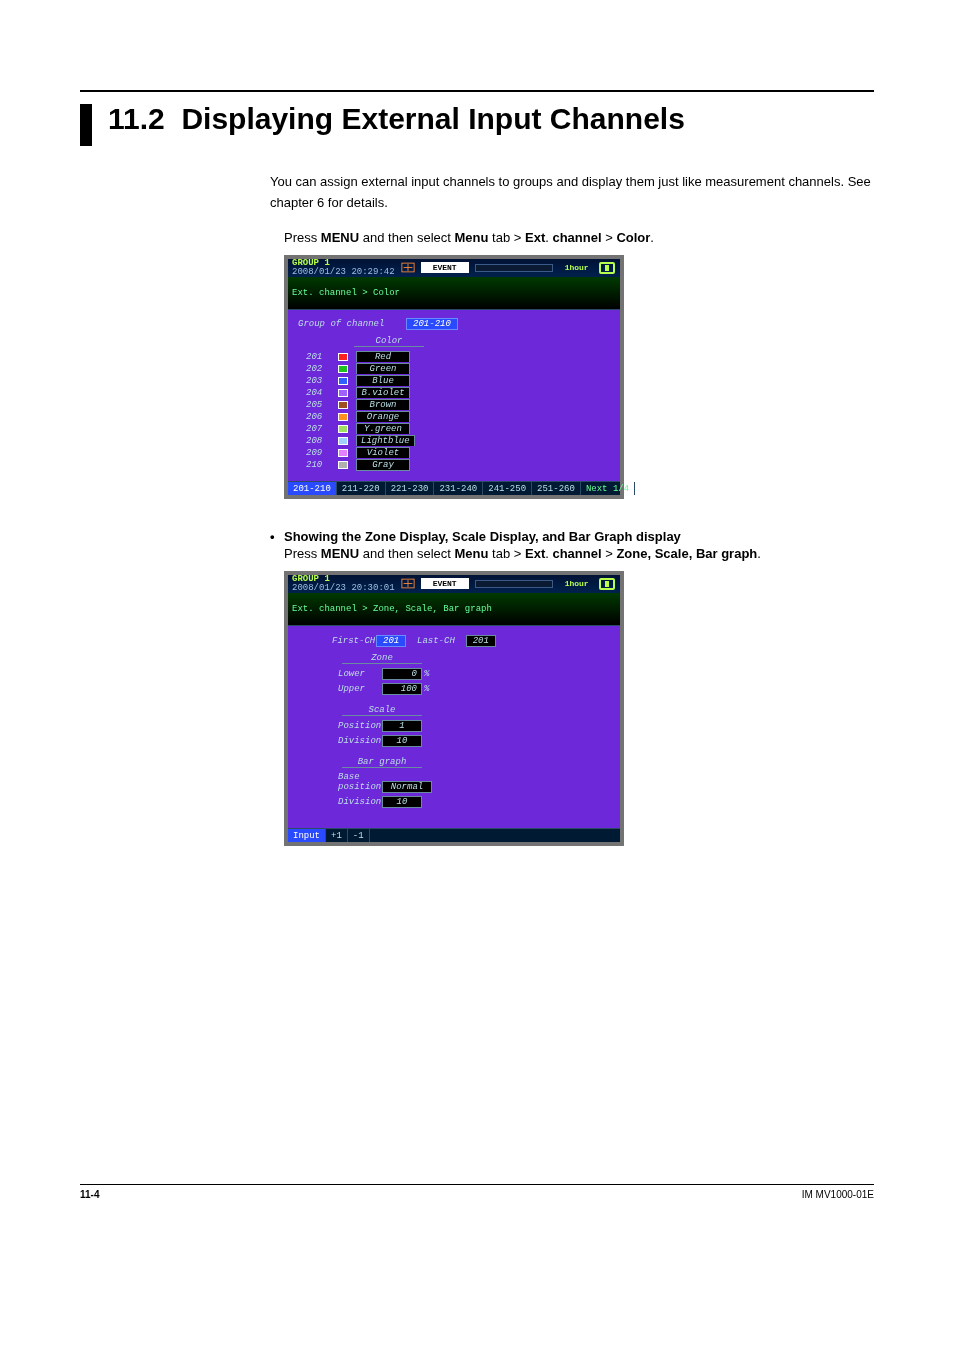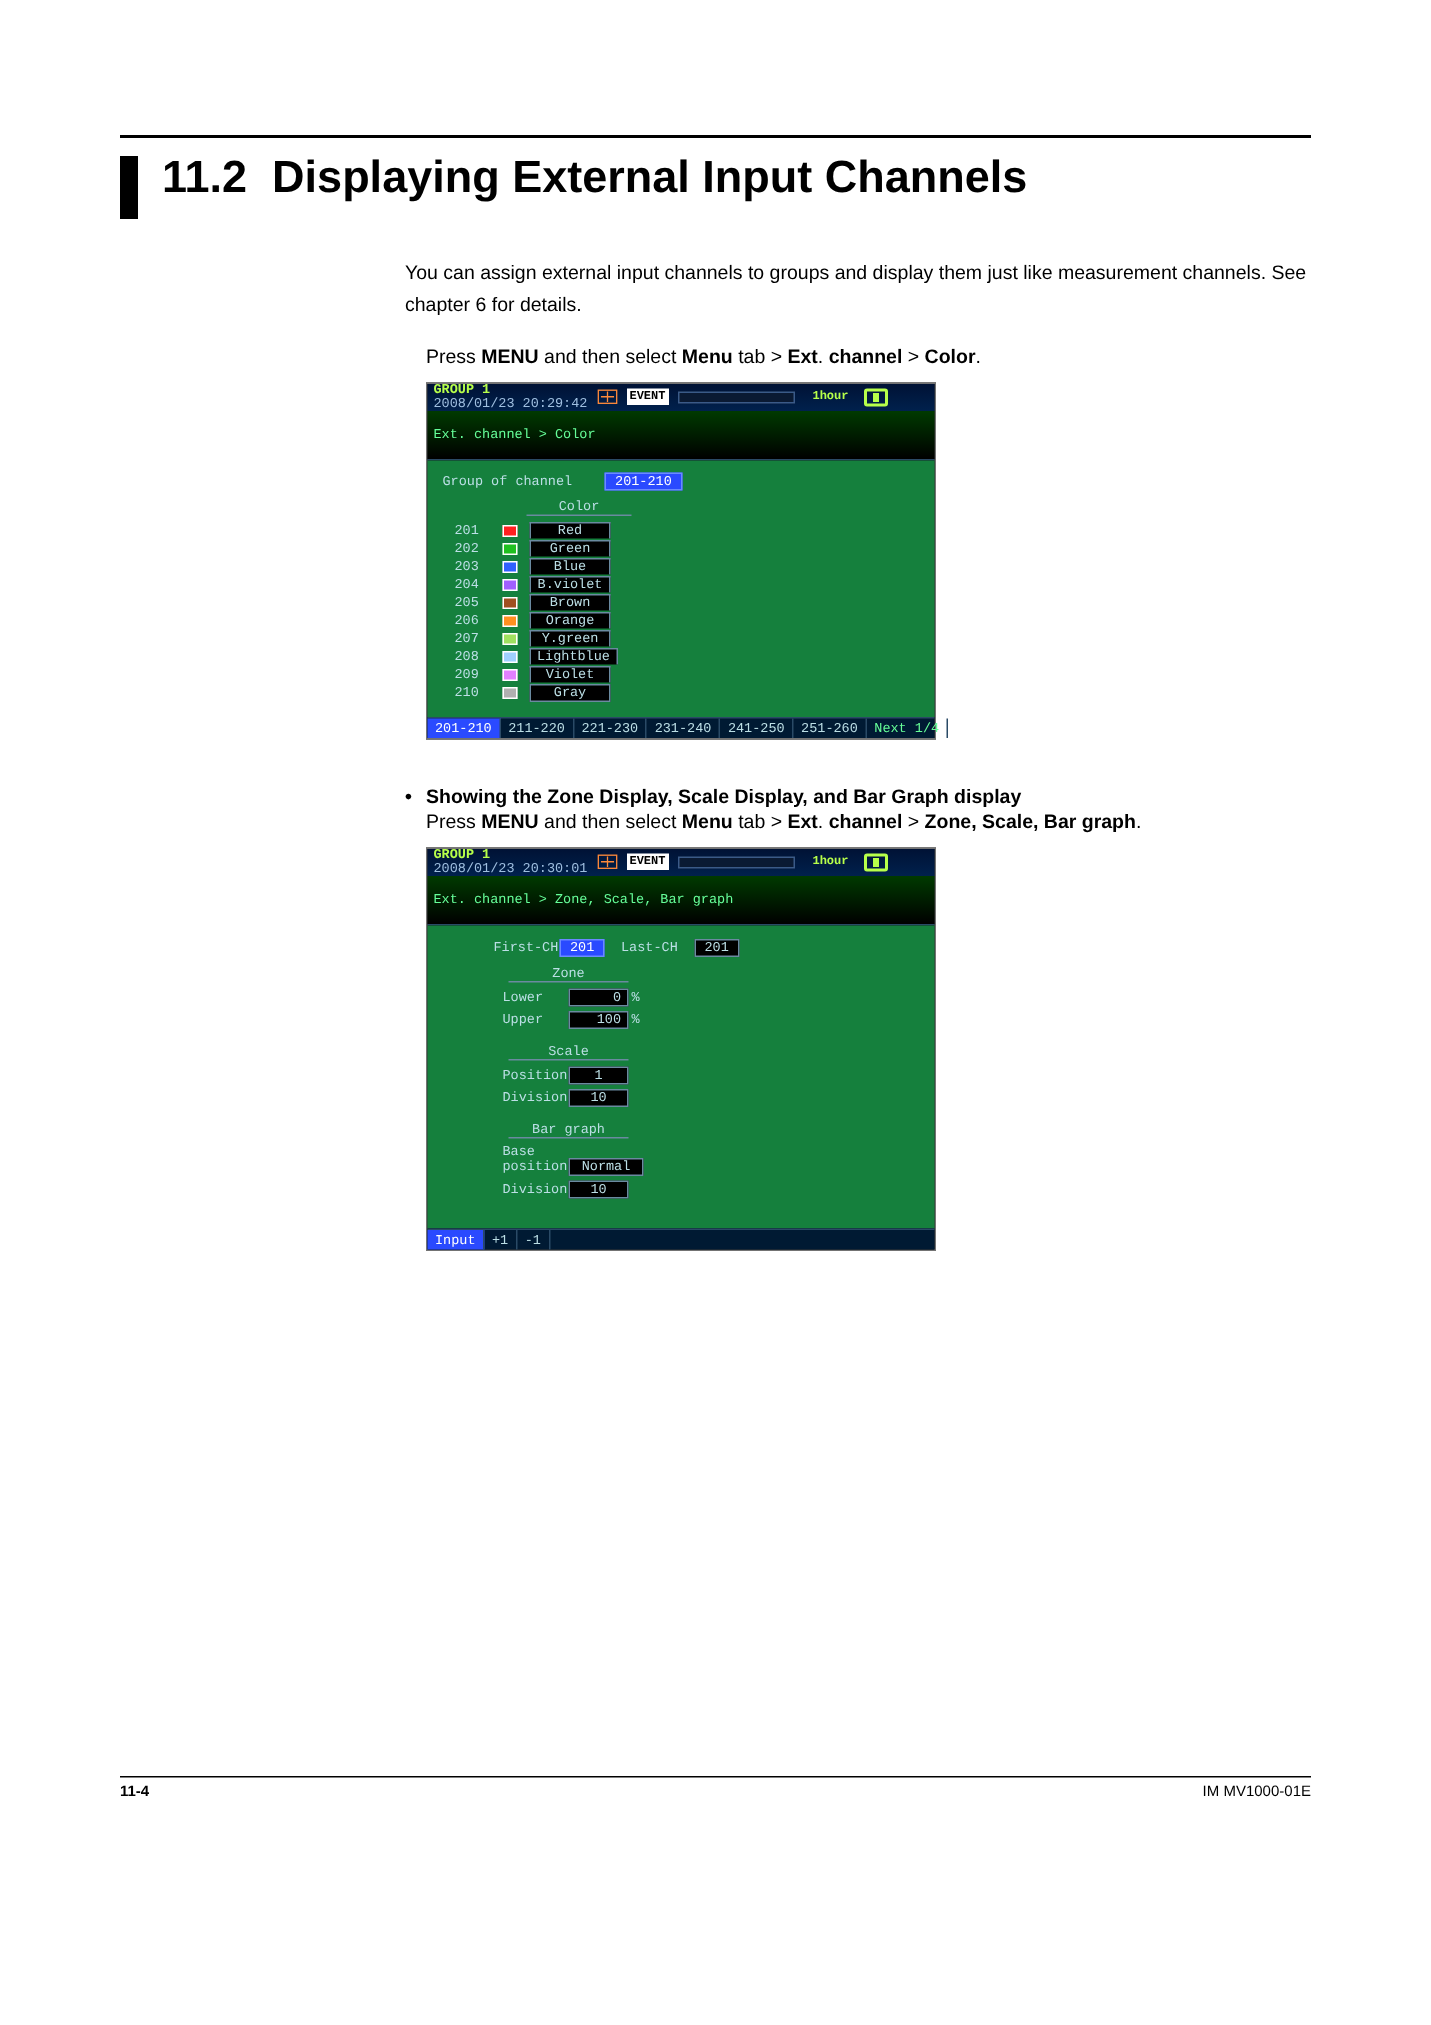--- a/index.html
+++ b/index.html
@@ -11,32 +11,32 @@
   .title-text { font-size: 30px; font-weight: bold; }
   .intro { margin: 26px 0 16px 190px; font-size: 13px; line-height: 1.6; max-width: 620px; }
   .display-row { display: flex; align-items: flex-start; margin-left: 48px; }
   .display-label { background: #000; color: #fff; font-size: 13px; font-weight: bold; padding: 4px 18px; }
   .content { margin-left: 190px; margin-top: 14px; }
   .bullet-block { margin-bottom: 18px; }
   .bullet-head { font-size: 13px; font-weight: bold; margin-bottom: 2px; }
   .bullet-head .dot { display: inline-block; width: 14px; }
   .bullet-sub { font-size: 13px; margin-left: 14px; }
   .bullet-sub b { font-weight: bold; }
-  .screenshot { margin: 10px 0 30px 14px; width: 340px; border: 1px solid #737373; font-family: "Courier New", monospace; font-size: 9px; color: #bcdfe6; background: #000; }
+  .screenshot { margin: 10px 0 30px 14px; width: 340px; border: 4px solid #737373; font-family: "Courier New", monospace; font-size: 9px; color: #bcdfe6; background: #000; }
   .shot-hdr { display: flex; align-items: center; height: 18px; background: linear-gradient(#001235,#00214d); padding: 0 4px; gap: 6px; }
   .shot-hdr .grp { color: #b7ff4a; font-weight: bold; line-height: 1; }
   .shot-hdr .ts  { color: #9fbfe0; line-height: 1; }
   .shot-hdr .icon-net { width: 14px; height: 11px; }
-  .shot-hdr .ev-label { background:#fff; color:#000; padding:0 2px; font-weight:bold; font-size:8px; line-height:11px; display:inline-block; }
+  .shot-hdr .ev-label { background:#fff; color:#000; padding:0 12px; font-weight:bold; font-size:8px; line-height:11px; display:inline-block; }
   .shot-hdr .ev-bar { width: 78px; height: 8px; background:#0a1a33; border:1px solid #3a5a88; }
   .shot-hdr .hour { color:#b7ff4a; font-weight:bold; margin-left:6px; font-size:8px; }
   .shot-hdr .stop { width:16px; height:12px; border:2px solid #b7ff4a; border-radius:2px; position:relative; margin-left:4px; }
   .shot-hdr .stop::after { content:""; position:absolute; left:4px; top:1px; width:4px; height:6px; background:#b7ff4a; }
   .shot-crumb { background: linear-gradient(#003a00,#000); color:#66ff99; padding: 11px 4px; font-size:9px; border-bottom:1px solid #2a4a66; }
-  .shot-body { background:#15803d; padding: 6px 8px 10px 8px; color:#bcdfe6; min-height: 160px; }
+  .shot-body { background:#6d28d9; padding: 6px 8px 10px 8px; color:#bcdfe6; min-height: 160px; font-style: italic; }
   .shot-rowlabel { margin: 2px 0 6px 2px; }
   .chip { background:#2a4aff; color:#fff; padding:0 6px; border:1px solid #6a8aff; font-size:9px; display:inline-block; }
   .chip-ro { background:#000; color:#bcdfe6; padding:0 6px; border:1px solid #6a8aa0; font-size:9px; display:inline-block; }
   .panel-title { text-align:center; border-bottom:1px solid #6a8aa0; width: 70px; margin: 0 auto 4px 58px; }
   .color-table { margin-left: 10px; }
   .color-row { display:flex; align-items:center; gap:8px; height:12px; }
   .color-row .chnum { width: 24px; }
   .color-row .sw { width:10px; height:8px; border:1px solid #fff; }
   .color-row .valbox { border:1px solid #6a8aa0; background:#000; padding:0 4px; min-width:54px; text-align:center; border-bottom:0; }
   .color-table .color-row:last-child .valbox { border-bottom:1px solid #6a8aa0; }

